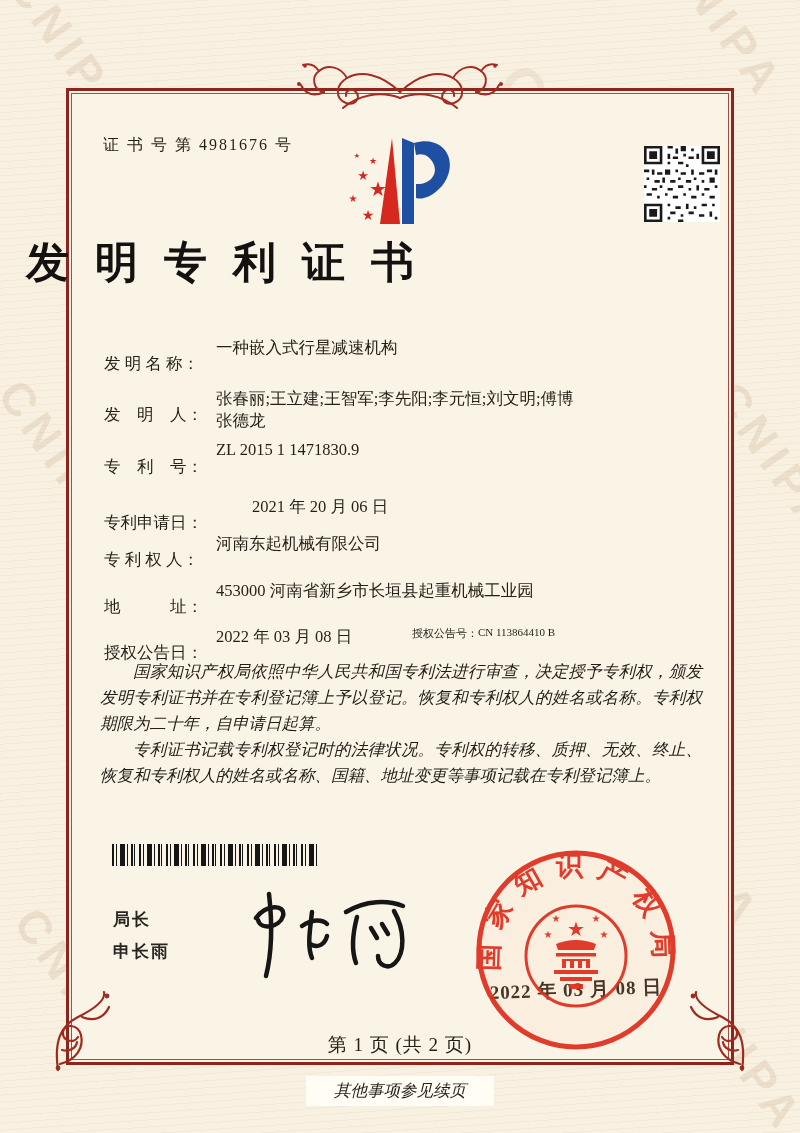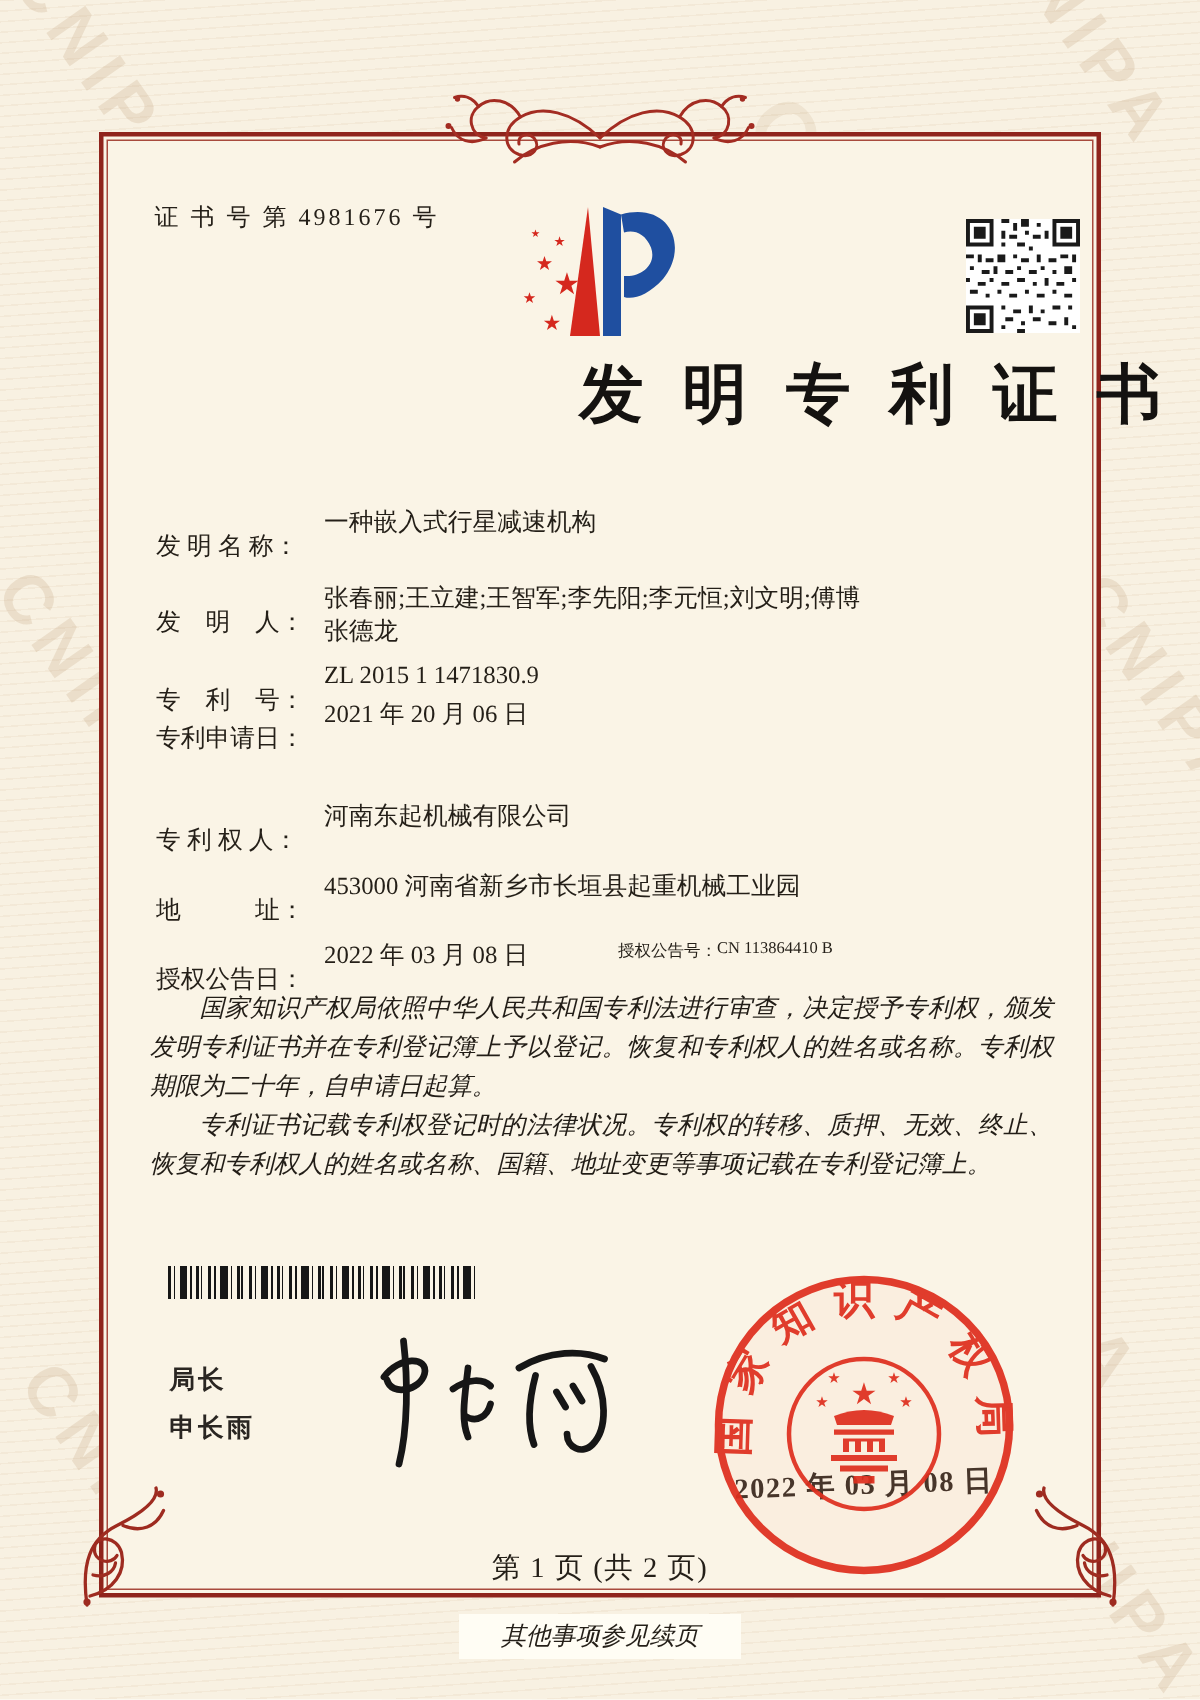--- a/index.html
+++ b/index.html
@@ -18,30 +18,30 @@
   }
   .frame {
     position:absolute; left:66px; top:88px; width:668px; height:977px;
     border:3px solid #8f241c; background:#faf4e6; box-sizing:border-box;
   }
   .frame-inner { position:absolute; inset:2px; border:1px solid #a84a3d; }
   .cert-no { position:absolute; left:103px; top:135px; font-size:16px; letter-spacing:2px; }
   .logo { position:absolute; left:332px; top:128px; }
   .qr { position:absolute; left:644px; top:146px; }
   .title {
-    position:absolute; left:0; top:234px; width:800px; text-align:right;
+    position:absolute; left:0; top:234px; width:800px; text-align:left;
     font-size:43px; font-weight:bold; letter-spacing:26px; text-indent:26px; color:#141210;
   }
   .field { position:absolute; left:104px; font-size:16.5px; display:flex; }
   .field .lab { flex:none; width:112px; white-space:pre;margin-top:16px; }
   .field .val { white-space:pre-line; }
   .f-name     { top:337px; }
   .f-inventor { top:388px; }
   .f-patno    { top:440px; }
-  .f-filing   { top:465px; }
+  .f-filing   { top:496px;gap:36px; }
   .f-patentee { top:533px; }
   .f-address  { top:580px; }
   .f-grant    { top:626px; }
   .f-grant2   { position:absolute; left:412px; top:626px; font-size:11px; display:flex; }
   .f-grant2 .lab { flex:none; white-space:pre; }
   .paras {
     position:absolute; left:100px; top:659px; width:602px;
     font-size:16.5px; line-height:26px; text-align:justify;
     font-style:italic; font-family:"DejaVu Serif", serif; color:#221d17;
   }

